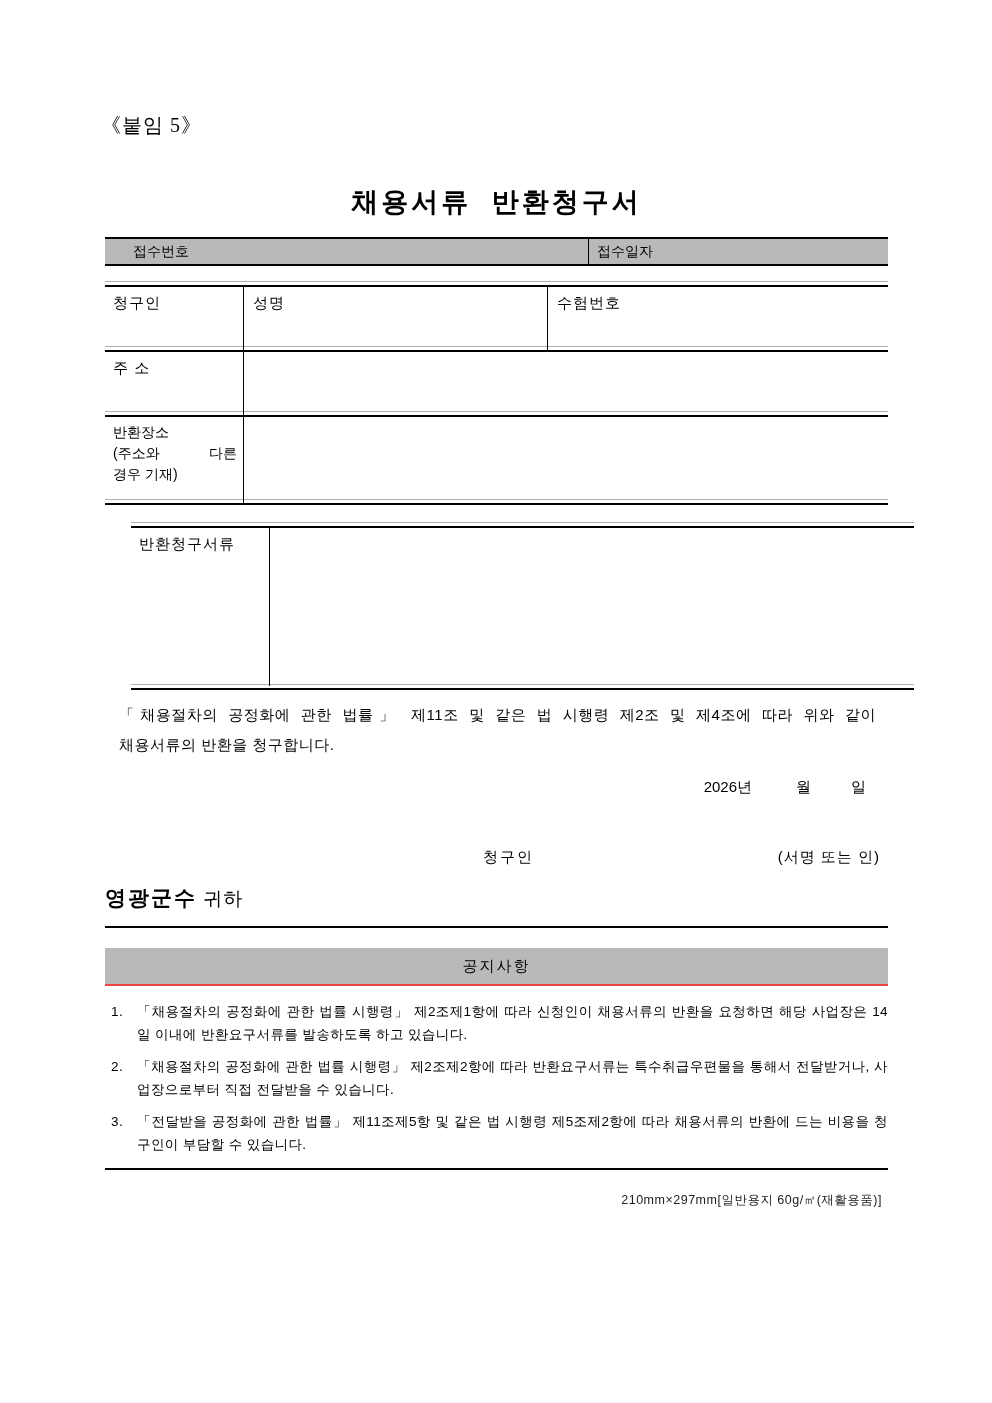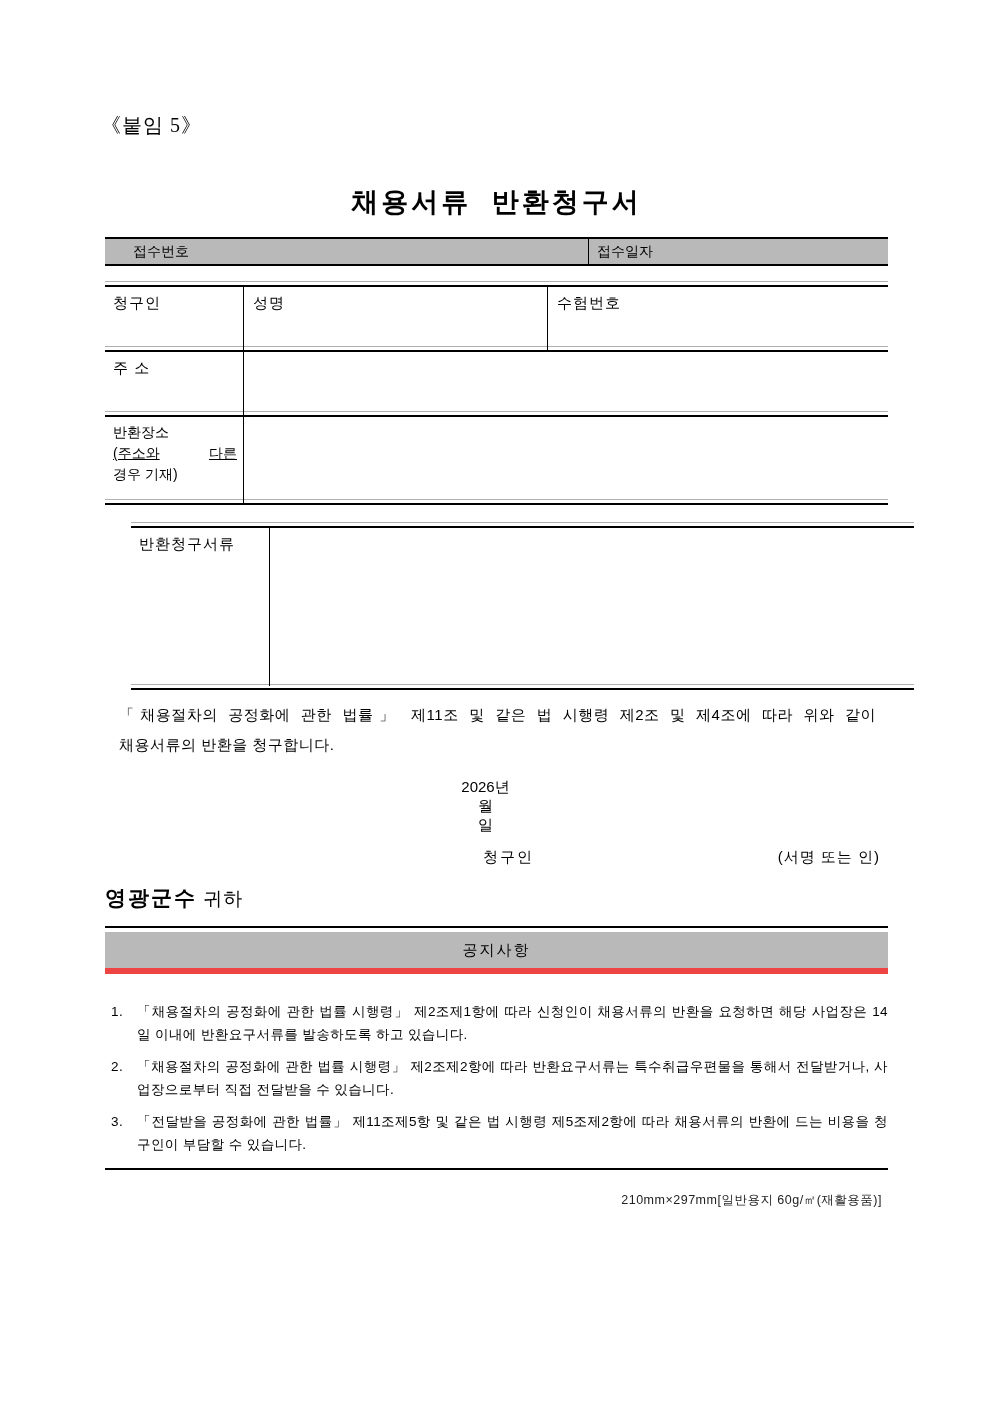--- a/index.html
+++ b/index.html
@@ -37,47 +37,47 @@
   
   .rule{position:absolute;left:0;width:783px;height:6px;}
   .rule .hair{position:absolute;top:0;left:0;width:100%;height:1px;background:#b0b0b0;}
   .rule .blk{position:absolute;top:4px;left:0;width:100%;height:2px;background:#000;}
 
   .vline{position:absolute;width:1px;background:#000;}
 
   .tbl{position:absolute;left:0;}
   .cell-label{position:absolute;font-size:15px;letter-spacing:1px;}
   .multi-label{position:absolute;font-size:14px;line-height:21px;width:124px;}
-  .justify-row{display:flex;justify-content:space-between;text-decoration:underline;}
+  .justify-row{display:flex;justify-content:space-between;}
 
   .statement{
     position:absolute;top:700px;left:14px;width:757px;
     font-size:15px;line-height:30px;letter-spacing:.5px;
   }
   .statement .l1{text-align:justify;text-align-last:justify;}
 
   .date-line{
     position:absolute;top:778px;left:0;width:783px;
     display:flex;justify-content:flex-end;align-items:center;
-    font-size:15px;box-sizing:border-box;padding-right:22px;flex-direction:column;
+    font-size:15px;box-sizing:border-box;padding-right:22px;
   }
   .date-line .gap1{width:44px;}
   .date-line .gap2{width:40px;}
 
   .sign-line{position:absolute;top:848px;left:0;width:783px;height:22px;font-size:15px;}
   .sign-applicant{position:absolute;left:378px;top:0;letter-spacing:2px;}
   .sign-note{position:absolute;right:8px;top:0;letter-spacing:1px;}
 
   .recipient{position:absolute;top:884px;left:0;font-size:19px;letter-spacing:1px;}
   .recipient .name{font-weight:bold;font-size:21px;letter-spacing:2px;margin-top:27px;}
 
   .notice-head{position:absolute;top:926px;left:0;width:783px;}
   .notice-head .topline{height:2px;background:#000;}
   .notice-head .graybar{
-    margin-top:4px;height:36px;border-bottom:6px solid #ef4444;
+    margin-top:20px;height:36px;border-bottom:2px solid #ef4444;
     text-align:center;line-height:36px;font-size:15px;letter-spacing:2px;
   }
 
   .notice-list{position:absolute;top:1000px;left:0;width:783px;}
   .notice-item{
     position:relative;padding-left:32px;margin-bottom:9px;
     font-size:13.5px;line-height:23px;text-align:justify;
     letter-spacing:.4px;box-sizing:border-box;
   }
   .notice-item .num{position:absolute;left:6px;top:0;}

